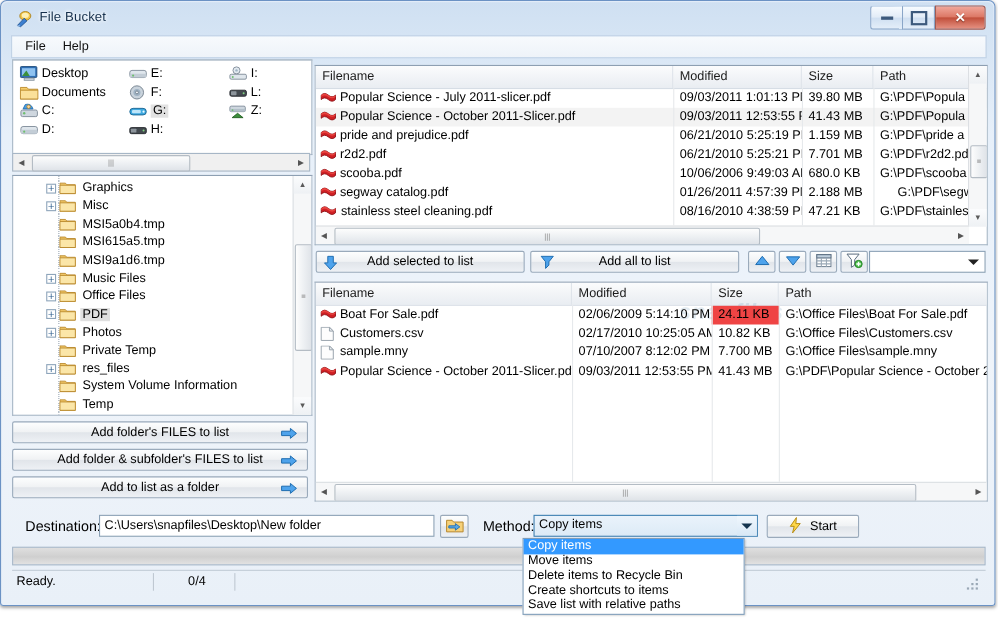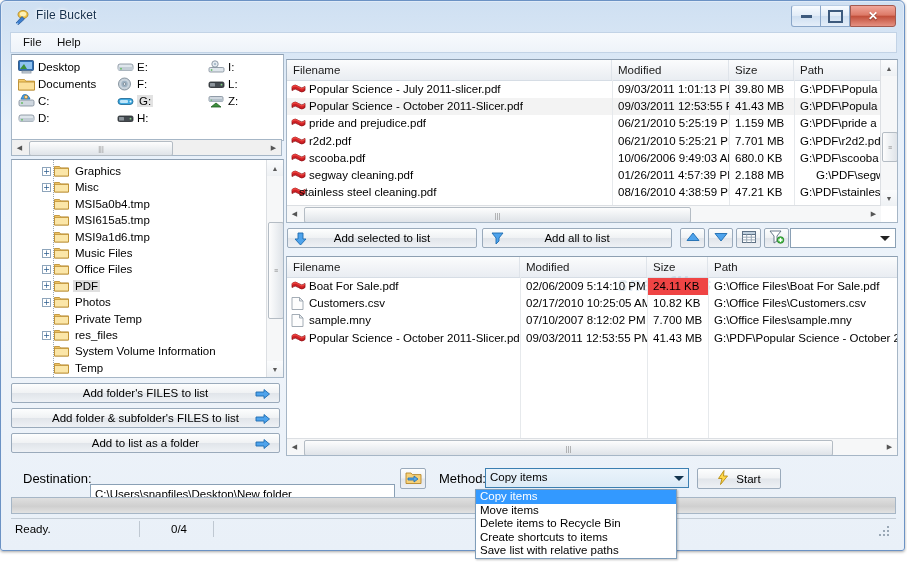--- a/index.html
+++ b/index.html
@@ -101,21 +101,21 @@
     background:linear-gradient(180deg,#fdfefe 0%,#f0f2f4 48%,#e1e5ea 52%,#eef1f5 100%);
     display:flex;align-items:center;justify-content:center;box-sizing:border-box;}
   .filtcombo{position:absolute;top:226px;height:20px;border:1px solid #8aa0b5;background:#fff;box-sizing:border-box;}
   .cb-arrow{position:absolute;right:5px;top:7px;width:0;height:0;border-left:5px solid transparent;
     border-right:5px solid transparent;border-top:5px solid #222;}
 
   
   .destbar{position:absolute;left:9px;top:464px;width:885px;height:28px;}
   .lbl{position:absolute;font-size:13px;}
   .txtin{position:absolute;border:1px solid #8aa0b5;background:#fff;font-size:11.5px;
-    line-height:18px;padding-left:4px;box-sizing:border-box;margin-top:16px;}
+    line-height:18px;padding-left:4px;box-sizing:border-box;}
   .browse{position:absolute;width:26px;height:21px;border:1px solid #9aaabb;border-radius:2px;
     background:linear-gradient(180deg,#fdfefe 0%,#f0f2f4 48%,#e1e5ea 52%,#eef1f5 100%);
     display:flex;align-items:center;justify-content:center;box-sizing:border-box;}
 
   .combo{position:absolute;height:20px;border:1px solid #3c7fb1;box-sizing:border-box;
     background:linear-gradient(180deg,#eaf3fb,#dceaf6);}
   .combo-txt{position:absolute;left:4px;top:2px;font-size:11.5px;}
   .combo-btn{position:absolute;right:0;top:0;width:18px;height:18px;
     background:linear-gradient(180deg,#f0f7fd,#d8e8f6);display:flex;align-items:center;justify-content:center;}
 
@@ -475,31 +475,31 @@
             <div class="cell fname" style="left: 0px; width: 325px;">scooba.pdf</div>
             <div class="cell" style="left: 325px; width: 117px;">10/06/2006 9:49:03 AM</div>
             <div class="cell" style="left: 442px; width: 65px;">680.0 KB</div>
             <div class="cell" style="left: 507px; width: 105px;">G:\PDF\scooba</div>
           </div>
           <div class="lrow" style="top: 107px;">
             <span class="ficon"><svg width="15" height="12" viewBox="0 0 15 12">
                 <path d="M1 3.5 q3-3 6.5 0 q3.5 3 6.5 0 v4 q-3 3 -6.5 0 q-3.5-3 -6.5 0 Z" fill="#cf1f24" stroke="#8b0f14" stroke-width=".8"></path>
                 <path d="M1 3.5 q3-3 6.5 0 q3.5 3 6.5 0 v1.6 q-3 2.6 -6.5 0 q-3.5-2.6 -6.5 0 Z" fill="#e8433f"></path>
               </svg></span>
-            <div class="cell fname" style="left: 0px; width: 325px;">segway cleaning.pdf</div>
+            <div class="cell fname" style="left: 0px; width: 325px;">segway catalog.pdf</div>
             <div class="cell" style="left: 325px; width: 117px;">01/26/2011 4:57:39 PM</div>
             <div class="cell" style="left: 442px; width: 65px;">2.188 MB</div>
             <div class="cell" style="left: 507px; width: 105px; padding-left: 22px;">G:\PDF\segway</div>
           </div>
           <div class="lrow" style="top: 124.2px;">
             <span class="ficon"><svg width="15" height="12" viewBox="0 0 15 12">
                 <path d="M1 3.5 q3-3 6.5 0 q3.5 3 6.5 0 v4 q-3 3 -6.5 0 q-3.5-3 -6.5 0 Z" fill="#cf1f24" stroke="#8b0f14" stroke-width=".8"></path>
                 <path d="M1 3.5 q3-3 6.5 0 q3.5 3 6.5 0 v1.6 q-3 2.6 -6.5 0 q-3.5-2.6 -6.5 0 Z" fill="#e8433f"></path>
               </svg></span>
-            <div class="cell fname" style="left: 0px; width: 325px; padding-left: 12px;">stainless steel cleaning.pdf</div>
+            <div class="cell fname" style="left: 11px; width: 325px; padding-left: 12px;">stainless steel cleaning.pdf</div>
             <div class="cell" style="left: 325px; width: 117px;">08/16/2010 4:38:59 PM</div>
             <div class="cell" style="left: 442px; width: 65px;">47.21 KB</div>
             <div class="cell" style="left: 507px; width: 105px;">G:\PDF\stainles</div>
           </div>
         </div>
     <div class="vsb" style="top:0;bottom:16px;">
       <div class="sb-arrow" style="top:0">▲</div>
       <div class="vthumb" style="top:72px;height:28px;display:flex;align-items:center;justify-content:center;">
             <span class="grip">≡</span>
           </div>

